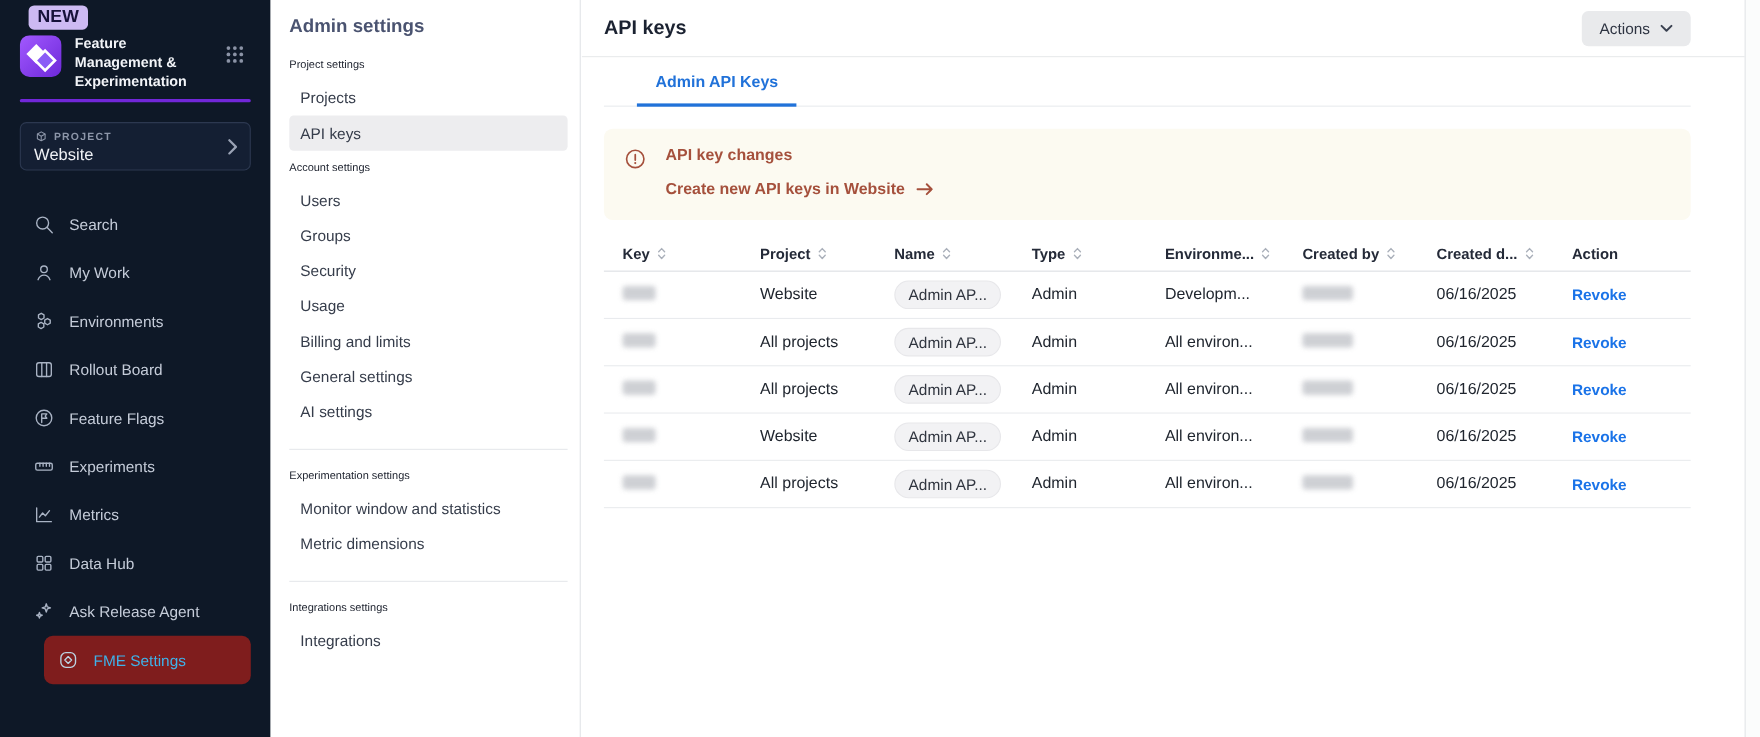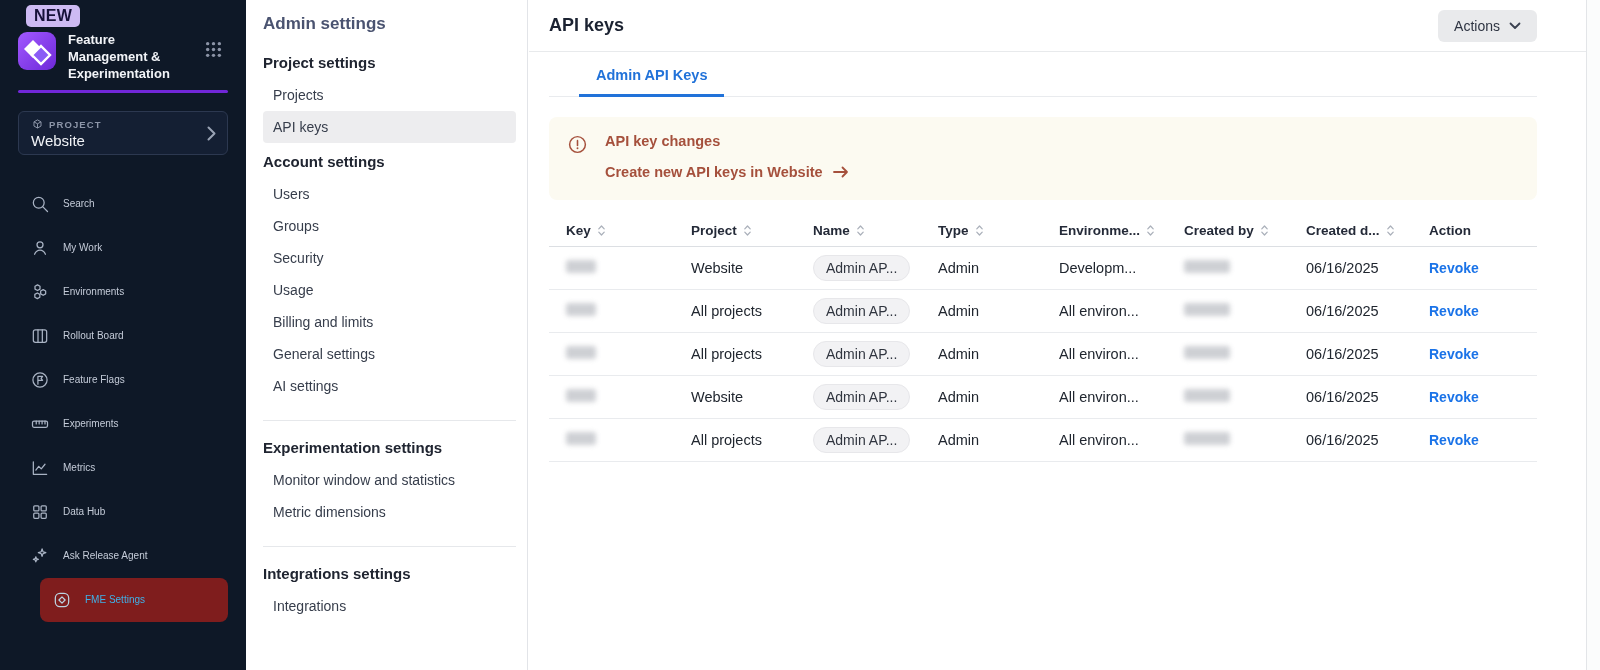--- a/index.html
+++ b/index.html
@@ -12,30 +12,30 @@
   .brand-row { display:flex; align-items:flex-start; gap:12px; margin-top:5px; padding-right:6px; }
   .logo-box { flex:0 0 38px; }
   .brand-title { font-size:13px; font-weight:700; line-height:1.3; color:#f2f4f8; max-width:128px; }
   .launcher { margin-left:auto; margin-top:9px; cursor:pointer; }
   .purple-bar { height:3px; background:#7127d8; margin-top:7px; border-radius:2px; }
   .proj-select { position:relative; margin:18px 18px 0 18px; background:#141f33; border:1px solid #2c3850; border-radius:6px; padding:6px 12px 8px 12px; height:44px; cursor:pointer; }
   .proj-label { display:flex; align-items:center; gap:5px; font-size:9.5px; font-weight:700; letter-spacing:1.1px; color:#8d96a9; }
   .proj-value { font-size:15px; font-weight:500; color:#f0f2f6; margin-top:1px; }
   .proj-chevron { position:absolute; right:11px; top:14px; }
   .nav { margin-top:27px; }
-  .nav-item { height:44px; margin:0 18px; padding:0 12px; border-radius:8px; display:flex; align-items:center; gap:13px; font-size:10px; color:#c5ccd9; cursor:pointer; }
+  .nav-item { height:44px; margin:0 18px; padding:0 12px; border-radius:8px; display:flex; align-items:center; gap:13px; font-size:14px; color:#c5ccd9; cursor:pointer; }
   .nav-item .nav-icon { width:20px; height:20px; display:flex; }
   .nav-item svg { width:20px; height:20px; fill:none; stroke:#a9b3c4; stroke-width:1.5; stroke-linecap:round; stroke-linejoin:round; }
   .nav-item.active { background:#7f1d1d; color:#3fb2e9;margin-left:40px; }
   .nav-item.active svg { stroke:#bcd2e0; }
 
   
   .panel { position:absolute; left:246px; top:0; width:282px; height:670px; background:#fff; border-right:1px solid #e2e4e8; padding:12px 11px 0 17px; }
   .panel-title { font-size:17px; font-weight:700; color:#4a5370; margin:2px 0 20px 0; }
-  .settings-heading { font-size:15px; font-weight:700; color:#202531; margin:10px 0 8px 0; }
+  .settings-heading { font-size:10px; font-weight:400; color:#202531; margin:10px 0 8px 0; }
   .settings-item { font-size:14px; color:#363d4b; padding:8px 10px; border-radius:4px; cursor:pointer; }
   .settings-item.active { background:#ededef; }
   .settings-divider { border-top:1px solid #e6e8eb; margin:18px 0; }
 
   
   .main { position:absolute; left:529px; top:0; right:0; bottom:0; background:#fff; }
   .gutter { position:absolute; right:0; top:0; bottom:0; width:14px; background:#fbfcfc; border-left:1px solid #e3e5e8; }
   .main-header { height:52px; border-bottom:1px solid #e8eaec; display:flex; align-items:center; padding:0 63px 0 20px; }
   .main-title { font-size:18px; font-weight:700; color:#1b2231; }
   .actions-btn { margin-left:auto; background:#e9eaec; border:none; border-radius:6px; padding:8px 16px; font-size:14px; font-family:inherit; color:#2e3442; display:flex; align-items:center; gap:9px; cursor:pointer; }

